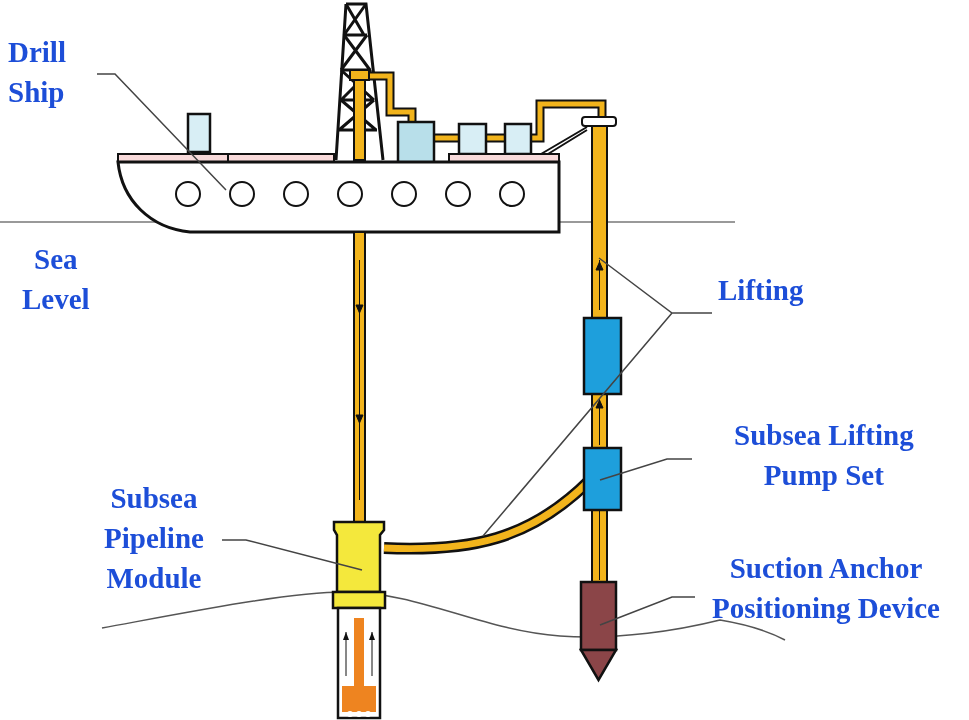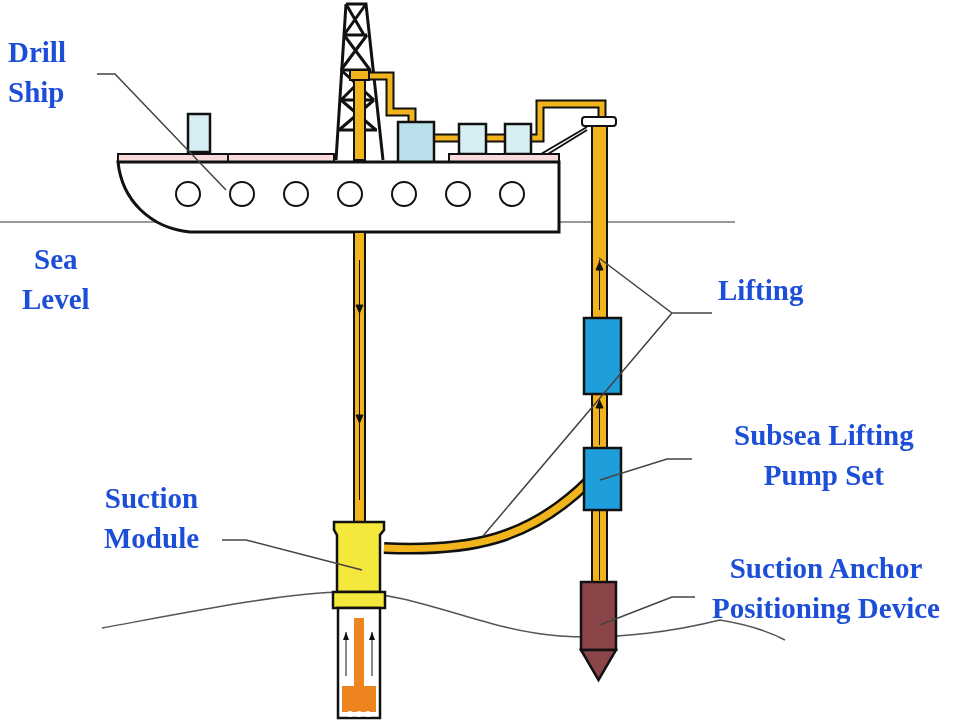--- a/index.html
+++ b/index.html
@@ -128,19 +128,20 @@
   <span>Level</span>
 </div>
 <div class="label" style="left:718px; top:270px;">
   <span>Lifting</span>
 </div>
 <div class="label" style="left:702px; top:415px;margin-left:32px;">
   <span>Subsea Lifting</span>
   <span>Pump Set</span>
 </div>
 <div class="label" style="left:104px; top:478px;">
-  <span>Suction</span>
+  <span>Subsea</span>
+  <span>Pipeline</span>
   <span>Module</span>
 </div>
 <div class="label" style="left:712px; top:548px;">
   <span>Suction Anchor</span>
   <span>Positioning Device</span>
 </div>
 
 </body></html>

